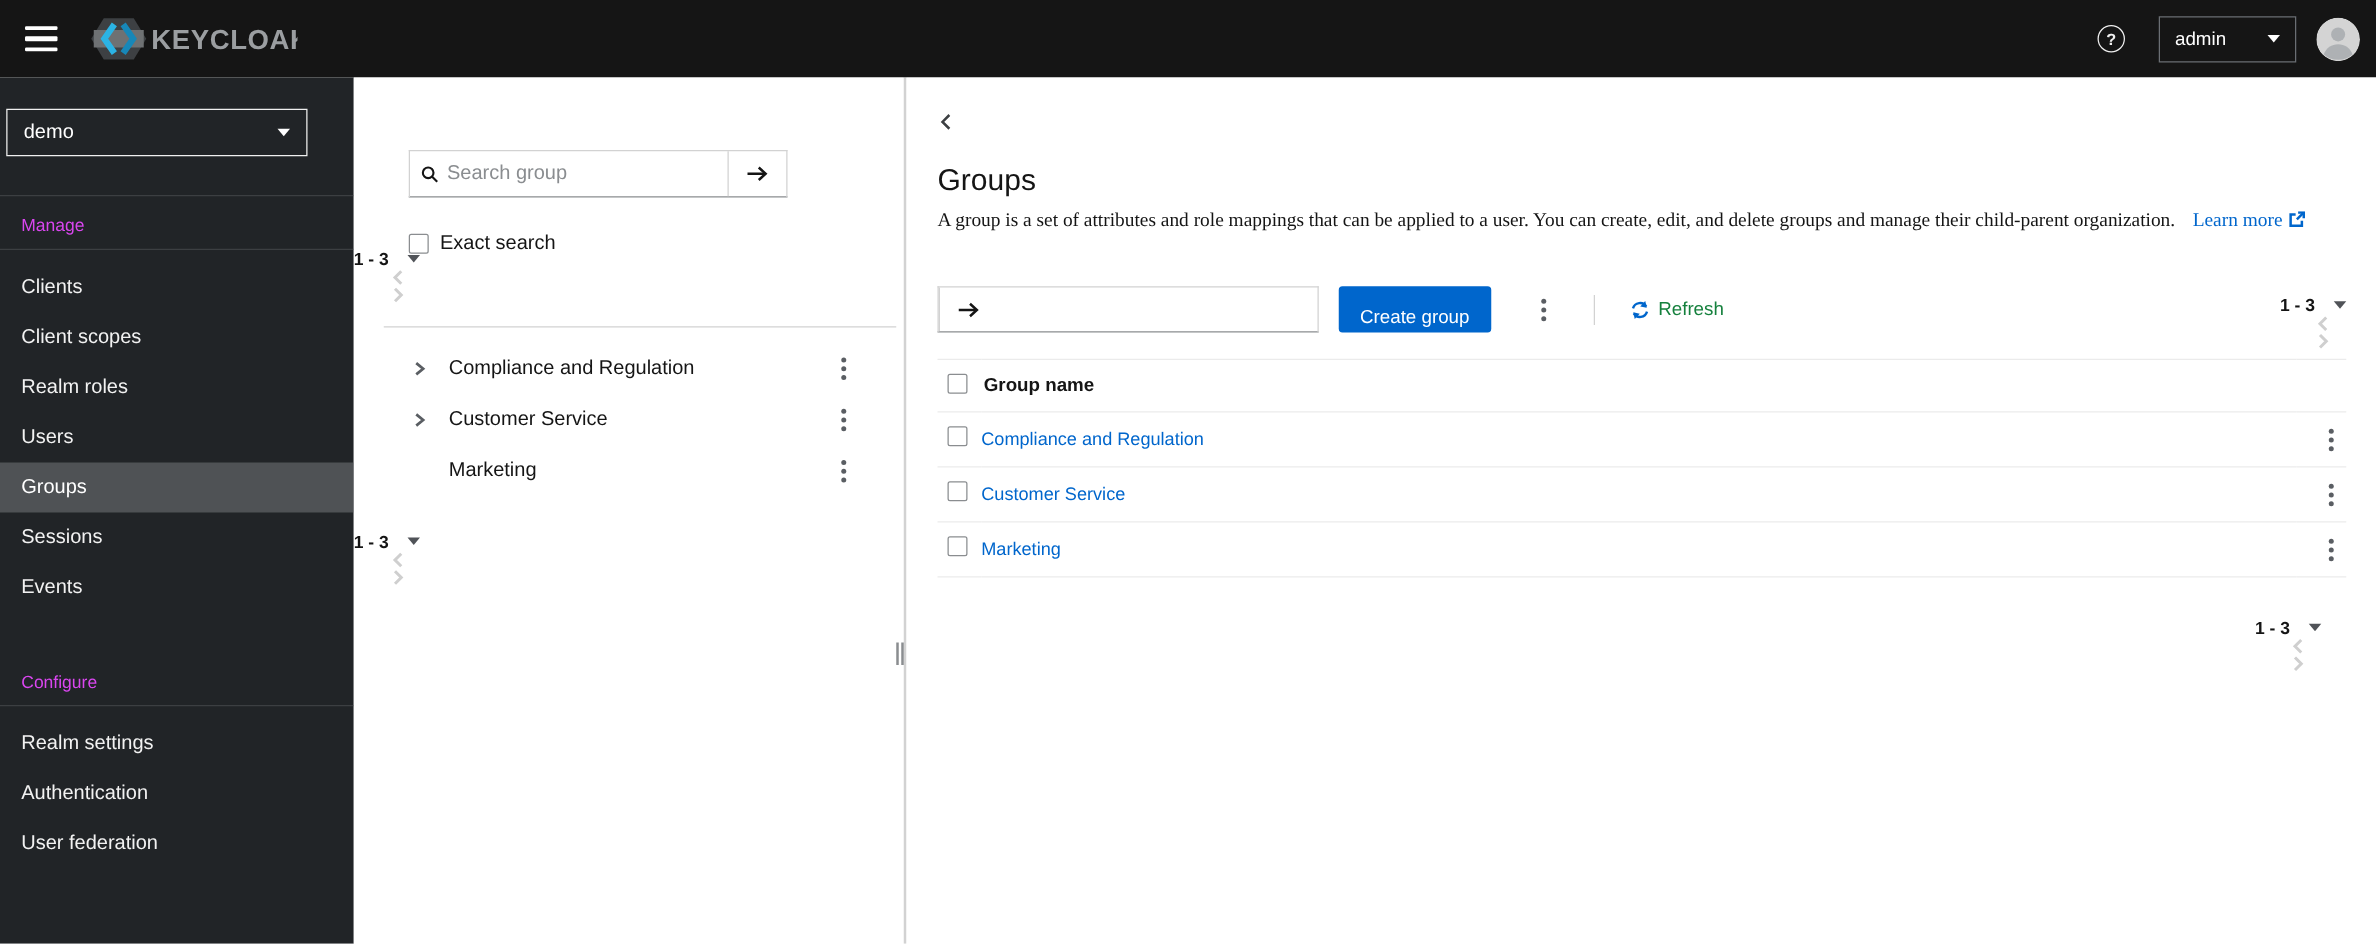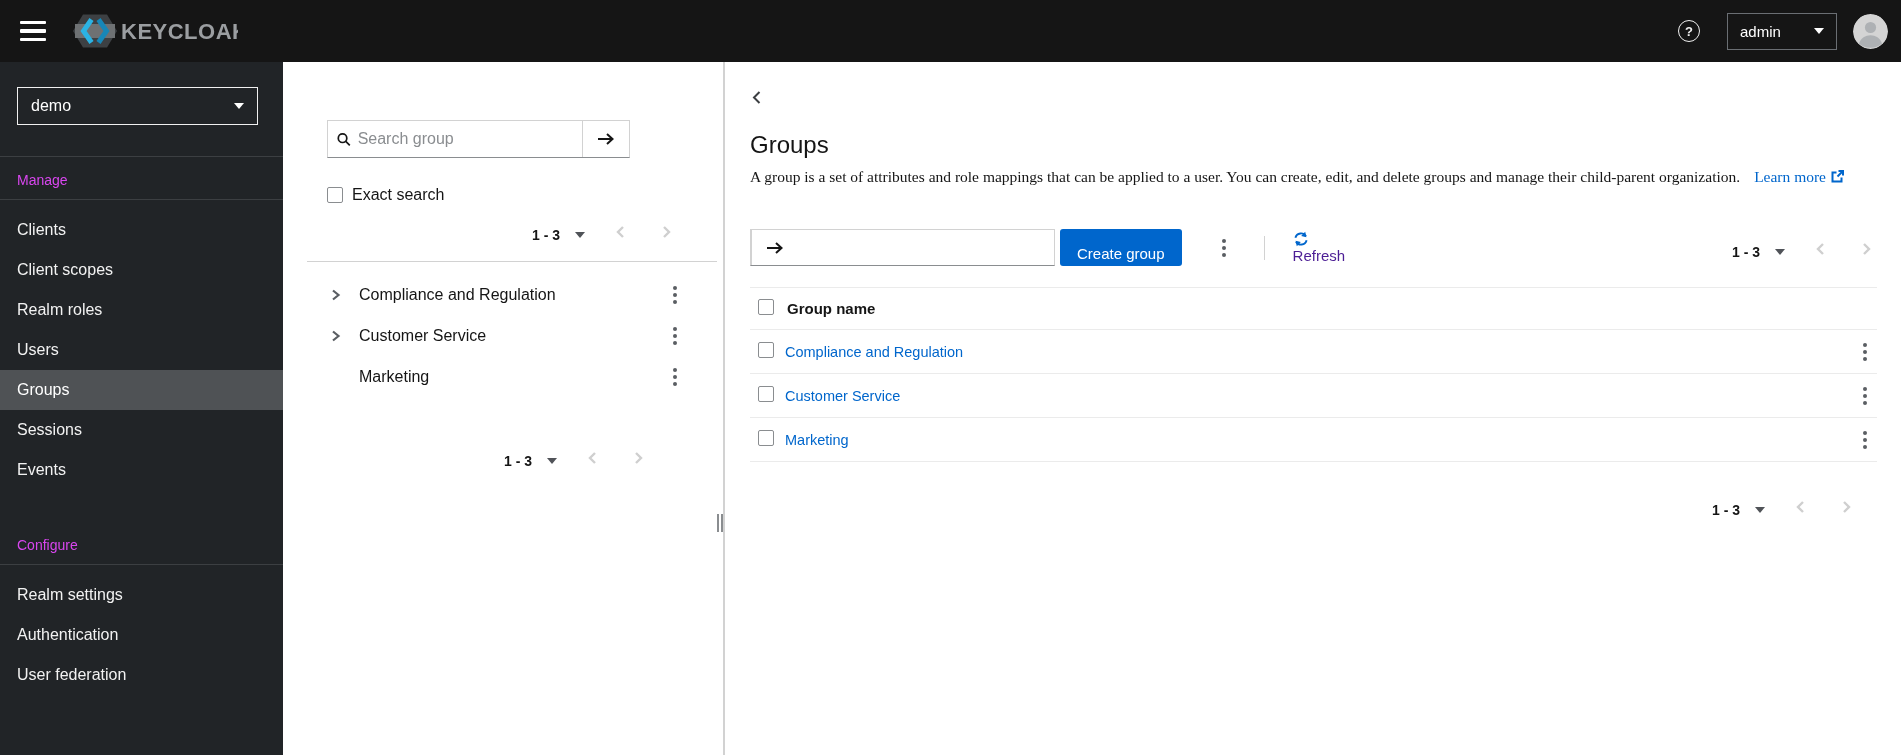--- a/index.html
+++ b/index.html
@@ -22,21 +22,21 @@
              align-items:center; padding:0 12px; color:#fff; font-size:15px; }
   .user-dd .caret { margin-left:auto; }
   .caret { width:0; height:0; border-left:5px solid transparent; border-right:5px solid transparent; border-top:6px solid #fff; }
   .avatar { margin-left:16px; width:35px; height:35px; border-radius:50%; overflow:hidden; }
 
   
   .layout { flex:1; display:flex; min-height:0; }
 
   
   .sidebar { width:283px; flex:0 0 283px; background:#212427; padding-top:25px; overflow:hidden; }
-  .realm-select { margin:0 17px; height:38px; border:1px solid #f0f0f0; display:flex; align-items:center;
+  .realm-select { margin:0 5px; height:38px; border:1px solid #f0f0f0; display:flex; align-items:center;
                   padding:0 13px; color:#fff; font-size:16px; cursor:pointer; width:241px; background:transparent; }
   .realm-select .caret { margin-left:auto; border-top-width:6px; }
   .nav-rule { border:none; border-top:1px solid #3c3f42; margin-top:31px; }
   .nav-section-title { color:#d946ef; font-size:14px; padding:15px 17px 11px; }
   .nav-section-title.second { margin-top:32px; }
   .nav-underline { border:none; border-top:1px solid #3c3f42; }
   ul.nav-list { list-style:none; padding-top:10px; }
   .nav-item { height:40px; display:flex; align-items:center; padding-left:17px; color:#f2f2f2;
               font-size:16px; cursor:pointer; }
   .nav-item.selected { background:#4f5255; color:#fff; }
@@ -47,21 +47,21 @@
                   display:flex; align-items:stretch;gap:20px; }
   .search-group .sg-body { flex:1; display:flex; align-items:center; padding-left:9px; }
   .search-group input { border:none; outline:none; width:100%; font-size:16px; color:#151515; margin-left:7px; }
   .search-group input::placeholder, .filter-group input::placeholder { color:#8a8d90; }
   .sg-arrow { width:47px; border-left:1px solid #d2d2d2; display:flex; align-items:center; justify-content:center; }
   .exact-row { margin-left:44px; margin-top:28px; display:flex; align-items:center; }
   .checkbox { appearance:none; -webkit-appearance:none; width:16px; height:16px; border:1px solid #8a8d90;
               border-radius:2px; background:#fff; cursor:pointer; display:inline-block; }
   .exact-row label { margin-left:9px; font-size:16px; color:#151515; cursor:pointer; }
 
-  .pager { display:flex; align-items:flex-end; height:24px; }
+  .pager { display:flex; align-items:flex-start; height:24px;flex-direction:column; }
   .pager-toggle { display:flex; align-items:center; font-size:14px; font-weight:bold; color:#151515; }
   .pager-toggle .pcaret { margin-left:15px; width:0; height:0; border-left:5px solid transparent;
                           border-right:5px solid transparent; border-top:6px solid #505358; }
   .pchev { margin-left:24px; width:22px; height:22px; display:flex; align-items:center; justify-content:center; }
   .tree-pager-top { justify-content:flex-end; padding-right:46px; margin-top:15px; }
   .tree-divider { border:none; border-top:1px solid #d2d2d2; margin:18px 6px 0 24px; }
   .tree-list { list-style:none; padding-top:12px; }
   .tree-row { height:41px; display:flex; align-items:center; padding:0 36px 0 46px; }
   .tree-toggle { width:13px; display:flex; align-items:center; justify-content:center; margin-right:17px; }
   .tree-label { font-size:16px; color:#151515; }
@@ -81,24 +81,24 @@
   .back-btn { margin-top:26px; margin-left:1px; width:20px; height:18px; display:flex; align-items:center; }
   .page-title { margin-top:25px; font-size:24px; font-weight:500; color:#151515; }
   .page-desc { margin-top:7px; font-size:15.5px; line-height:21px; color:#151515; max-width:1130px;font-family:Liberation Serif, serif; }
   .learn-more { color:#0066cc; text-decoration:none; margin-left:14px; white-space:nowrap; }
   .learn-more svg { margin-left:5px; vertical-align:-1px; }
 
   .toolbar { margin-top:42px; display:flex; align-items:center; }
   .filter-group { width:305px; height:37px; border:1px solid #d2d2d2; border-bottom-color:#8a8d90; display:flex; align-items:stretch; }
   .filter-group .sg-body { flex:1; display:flex; align-items:center; padding-left:9px; }
   .filter-group input { border:none; outline:none; width:100%; font-size:15px; color:#151515; margin-left:7px; }
-  .primary-btn { margin-left:5px; height:37px; padding:16px 17px; background:#0066cc; color:#fff; font-size:15px; border-radius:3px; }
+  .primary-btn { margin-left:16px; height:37px; padding:16px 17px; background:#0066cc; color:#fff; font-size:15px; border-radius:3px; }
   .toolbar .kebab { margin-left:30px; }
   .toolbar-divider { width:1px; height:24px; background:#d2d2d2; margin-left:28px; }
-  .refresh-btn { margin-left:28px; display:flex; align-items:flex-start; color:#4c1d95; font-size:15px;flex-direction:column; }
+  .refresh-btn { margin-left:28px; display:flex; align-items:center; color:#15803d; font-size:15px; }
   .refresh-btn svg { margin-right:7px; }
   .toolbar .pager { margin-left:auto; }
 
   table.groups-table { width:100%; border-collapse:collapse; margin-top:21px; border-top:1px solid #ebebeb; }
   .groups-table th, .groups-table td { border-bottom:1px solid #ebebeb; text-align:left; }
   .groups-table th { height:42px; font-size:15px; font-weight:bold; color:#151515; }
   .groups-table td { height:44px; }
   .col-check { width:35px; padding-left:8px; }
   .col-kebab { width:40px; }
   .group-link { color:#0066cc; font-size:14.5px; text-decoration:none; }

